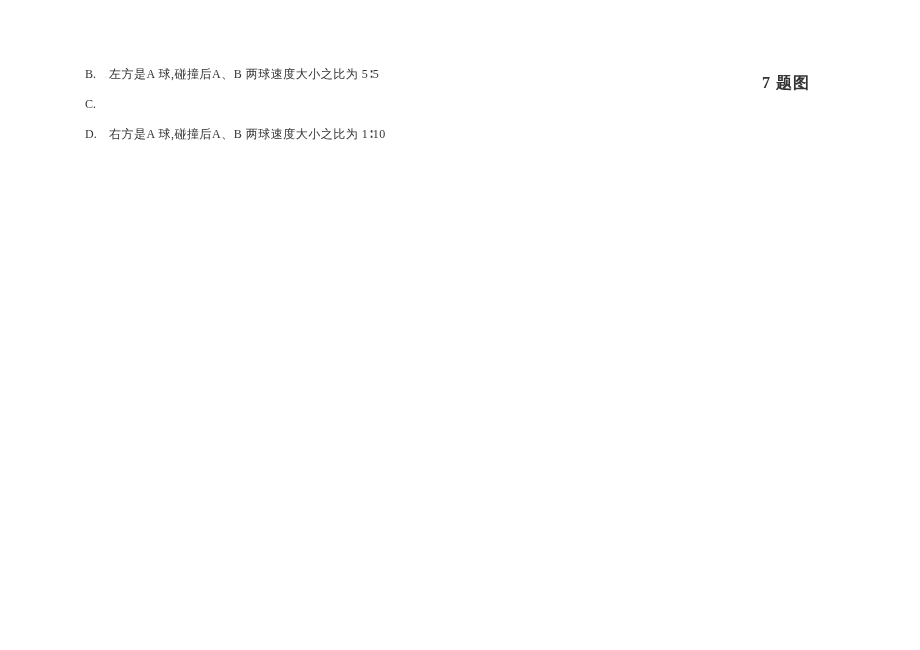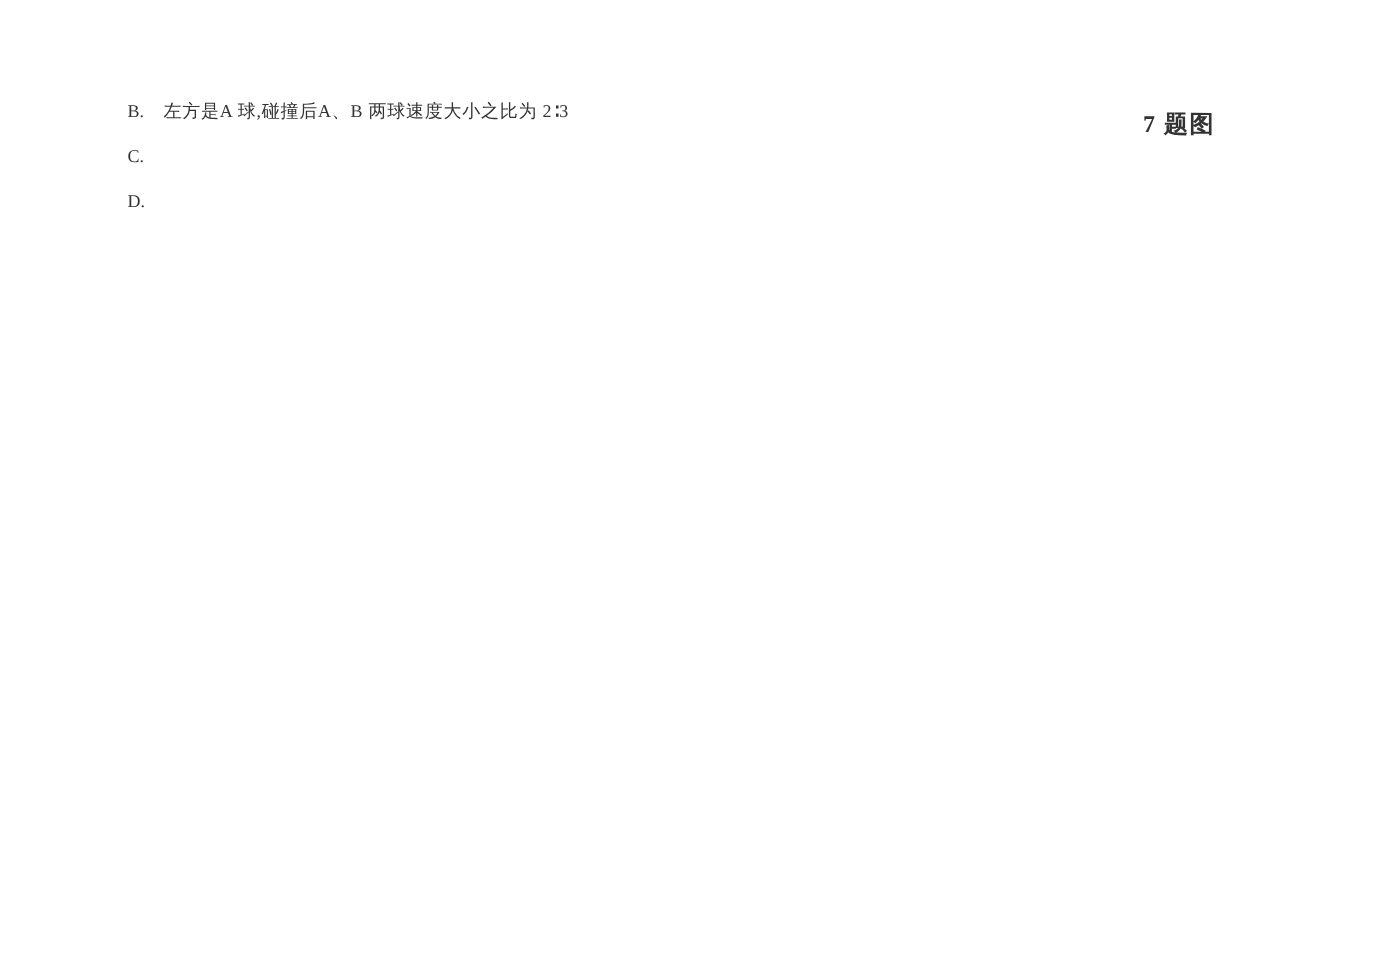--- a/index.html
+++ b/index.html
@@ -43,23 +43,24 @@
       letter-spacing: 1px;
       font-weight: bold;
     }
   </style>
 </head>
 <body>
 
 <div class="content">
   <div class="option-row">
     <span class="option-label">B.</span>
-    <span class="option-text">左方是A 球,碰撞后A、B 两球速度大小之比为 2∶3</span>
+    <span class="option-text">左方是A 球,碰撞后A、B 两球速度大小之比为 5∶5</span>
   </div>
   <div class="option-row">
     <span class="option-label">C.</span>
   </div>
   <div class="option-row">
     <span class="option-label">D.</span>
+    <span class="option-text">右方是A 球,碰撞后A、B 两球速度大小之比为 1∶10</span>
   </div>
 </div>
 
 <div class="figure-caption">7 题图</div>
 
 </body></html>

